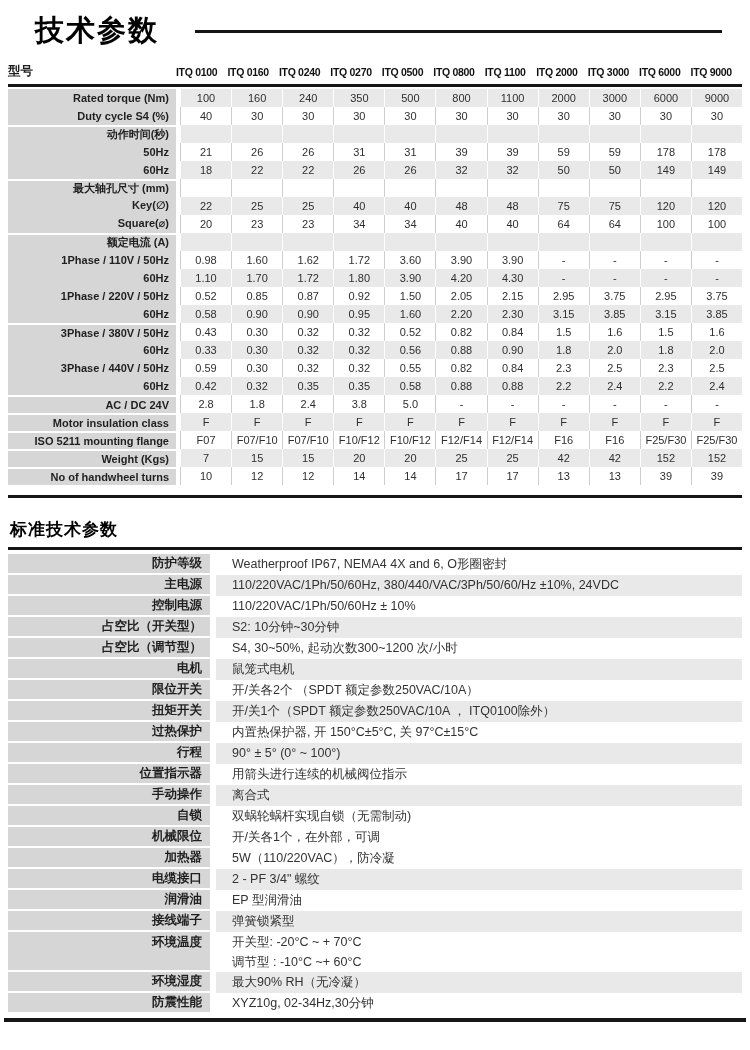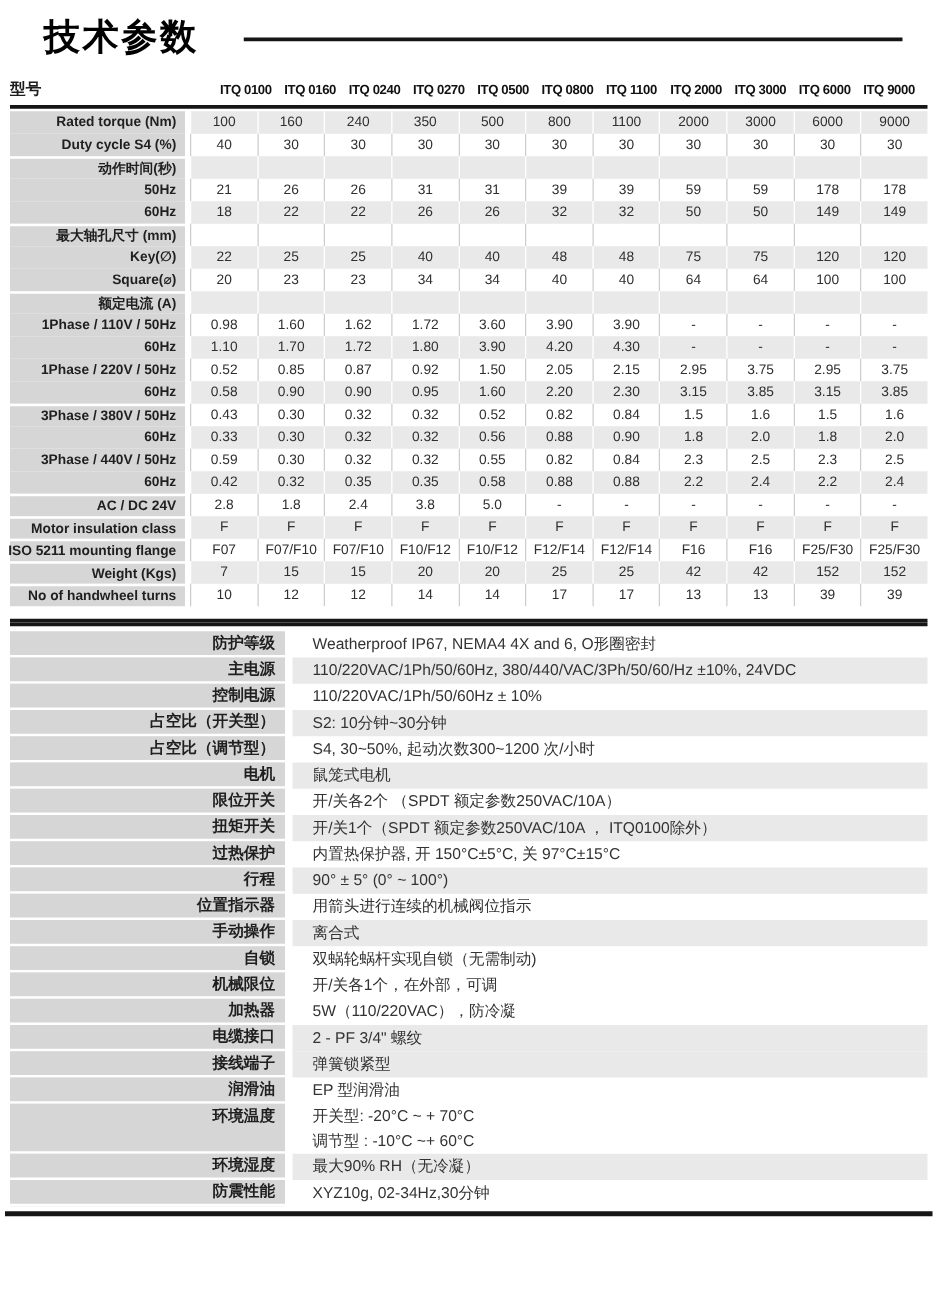--- a/index.html
+++ b/index.html
@@ -22,35 +22,35 @@
   .model-cols { flex:1; display:flex; }
   .model-col { flex:1; text-align:left; font-weight:bold; font-size:10.5px; letter-spacing:-0.3px; color:#111; white-space:nowrap; }
 
   .thick-rule { height:3px; background:#161616; margin:0 8px; }
   .thick-rule.bottom { margin:4px 4px 0; height:4px; }
 
   
   .spec-table { margin:2px 8px 0; }
   .spec-row { display:flex; height:18px; }
   .spec-label {
-    width:140px; margin-right:4px; background:#d6d6d6;
+    width:168px; margin-right:4px; background:#d6d6d6;
     display:flex; justify-content:flex-end; align-items:center;
     padding-right:7px; font-weight:bold; font-size:11px; color:#1f1f1f; white-space:nowrap;
   }
   .spec-label.gap { border-top:2px solid #fff; }
   .spec-cell { flex:1; text-align:center; font-size:11px; line-height:18px; color:#2f2f2f; border-left:1px solid #cdcdcd; overflow:hidden; white-space:nowrap; }
   .spec-row.shaded .spec-cell { background:#e9e9e9; border-left-color:#fff; }
   .rule-after-spec { margin-top:10px; }
 
   
   .section-title { font-size:17px; font-weight:bold; color:#000; letter-spacing:1px; margin:20px 0 6px 10px; }
   .std-table { margin:4px 8px 0; }
   .std-row { display:flex; min-height:21px; }
   .std-label {
-    width:220px; margin-right:6px; background:#d6d6d6;
+    width:202px; margin-right:6px; background:#d6d6d6;
     display:flex; justify-content:flex-end; align-items:center;
     padding-right:8px; border-bottom:2px solid #fff;
     font-weight:bold; font-size:12.5px; color:#1f1f1f; white-space:nowrap;
   }
   .std-row.two-line .std-label { align-items:flex-start; padding-top:2px; }
   .std-value { flex:1; display:flex; flex-direction:column; justify-content:center; padding-left:16px; font-size:12.5px; color:#333; }
   .std-value .line { line-height:20px; white-space:nowrap; }
   .std-row.shaded .std-value { background:#e9e9e9; }
 </style>
 </head>
@@ -388,20 +388,21 @@
         <div class="spec-cell">17</div>
         <div class="spec-cell">13</div>
         <div class="spec-cell">13</div>
         <div class="spec-cell">39</div>
         <div class="spec-cell">39</div>
       </div>
     </div>
 
   <div class="thick-rule rule-after-spec"></div>
 
+  <h2 class="section-title">标准技术参数</h2>
 
   <div class="thick-rule"></div>
 
   <div class="std-table" id="std-table">
       <div class="std-row">
         <div class="std-label">防护等级</div>
         <div class="std-value">
           <div class="line">Weatherproof IP67, NEMA4 4X and 6, O形圈密封</div>
         </div>
       </div>
@@ -488,30 +489,30 @@
         <div class="std-value">
           <div class="line">5W（110/220VAC），防冷凝</div>
         </div>
       </div>
       <div class="std-row shaded">
         <div class="std-label">电缆接口</div>
         <div class="std-value">
           <div class="line">2 - PF 3/4" 螺纹</div>
         </div>
       </div>
+      <div class="std-row">
+        <div class="std-label">润滑油</div>
+        <div class="std-value">
+          <div class="line">EP 型润滑油</div>
+        </div>
+      </div>
       <div class="std-row shaded">
         <div class="std-label">接线端子</div>
         <div class="std-value">
           <div class="line">弹簧锁紧型</div>
-        </div>
-      </div>
-      <div class="std-row">
-        <div class="std-label">润滑油</div>
-        <div class="std-value">
-          <div class="line">EP 型润滑油</div>
         </div>
       </div>
       <div class="std-row two-line">
         <div class="std-label">环境温度</div>
         <div class="std-value">
           <div class="line">开关型: -20°C ~ + 70°C</div>
           <div class="line">调节型 : -10°C ~+ 60°C</div>
         </div>
       </div>
       <div class="std-row shaded">

